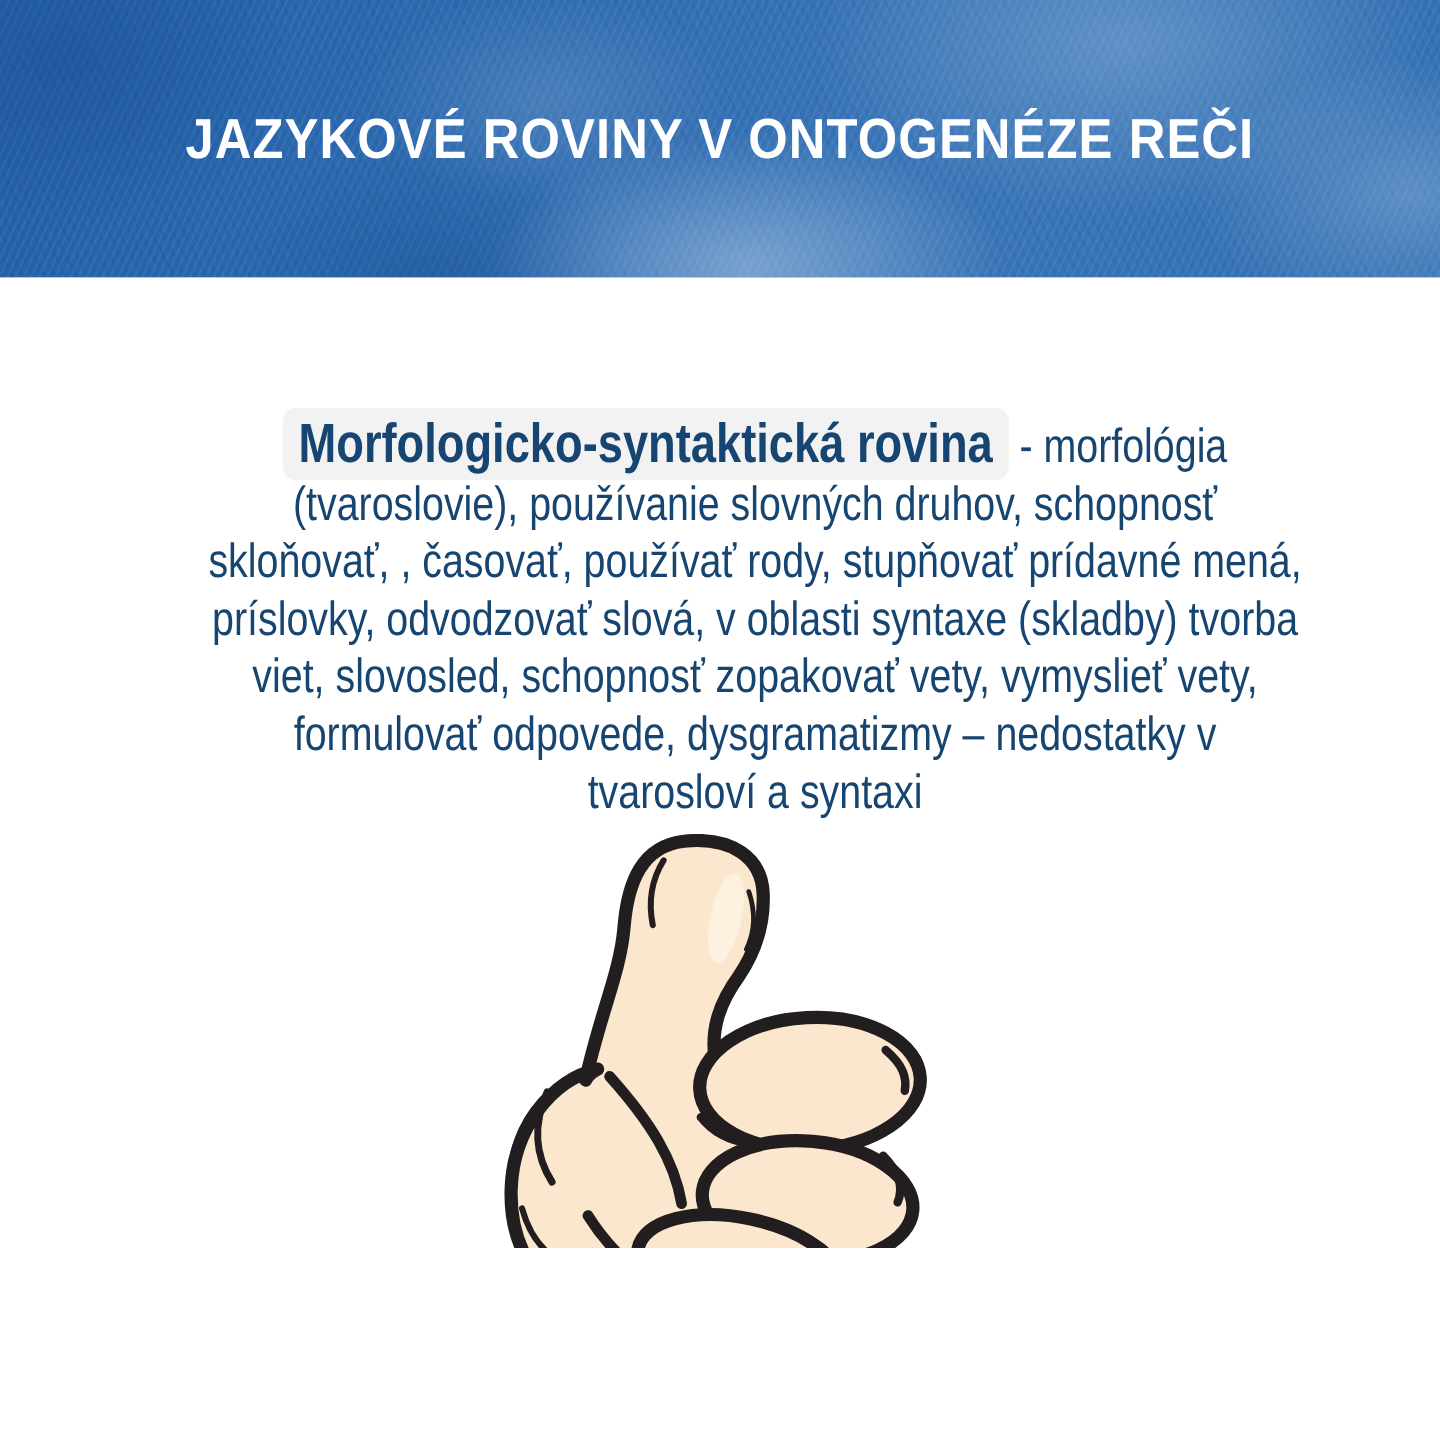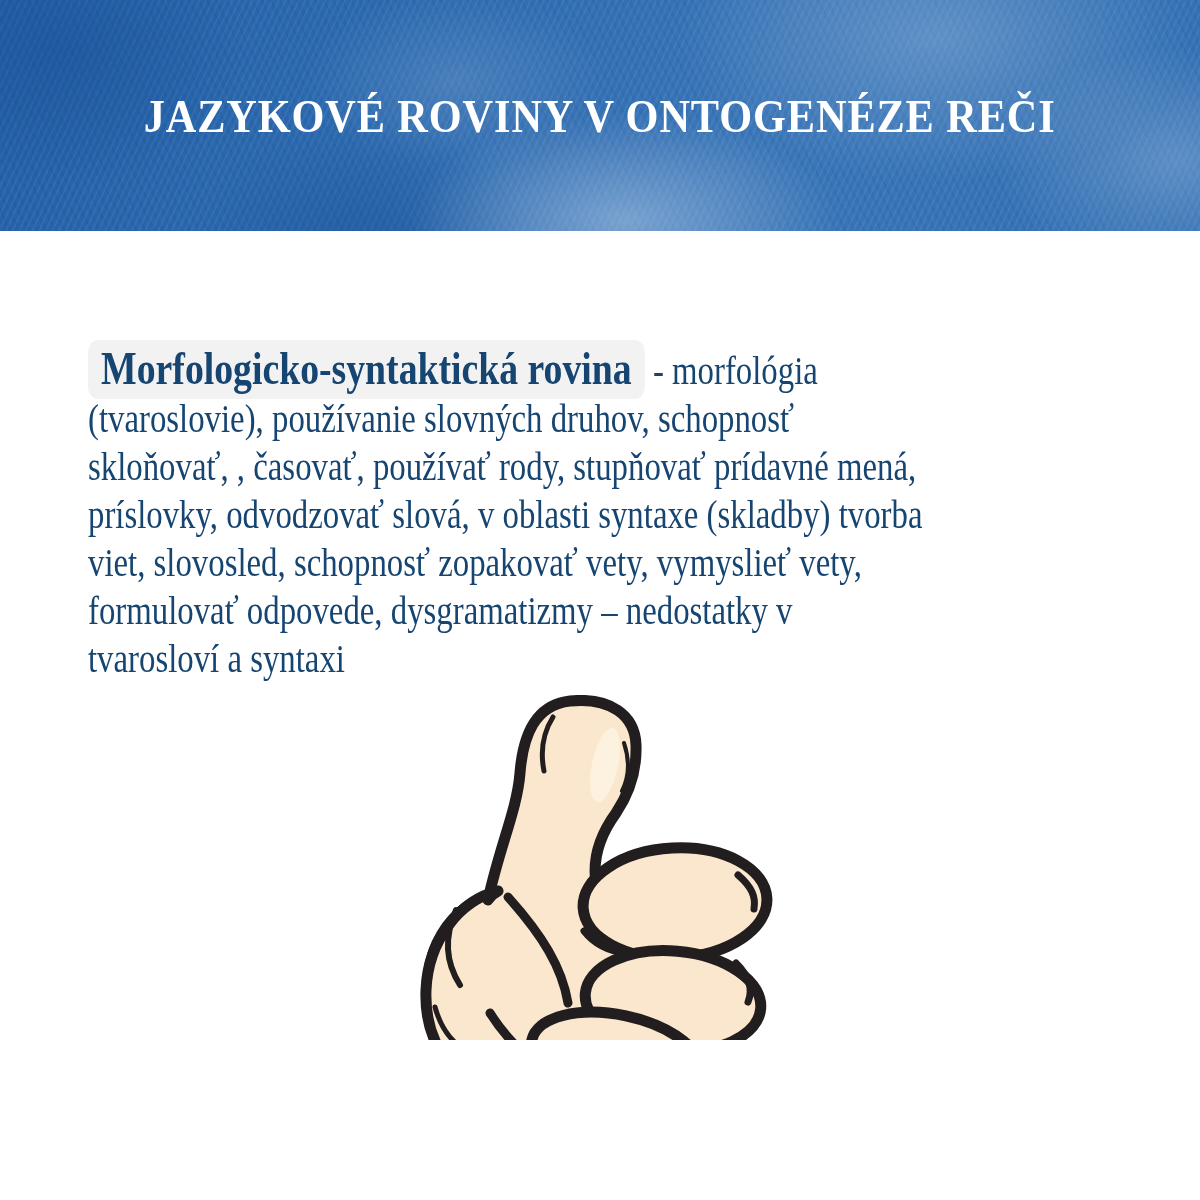--- a/index.html
+++ b/index.html
@@ -1,21 +1,22 @@
 <!DOCTYPE html>
 <html><head>
 <meta charset="utf-8">
 <style>
   html,body{margin:0;padding:0;background:#ffffff;}
   .page{
     position:relative;
     width:1200px;height:1040px;
     background:#ffffff;
     overflow:hidden;
-    font-family:Liberation Serif, serif;
+    font-family:Liberation Sans, sans-serif;
+    text-align:center;
   }
 
   
   .header{
     position:absolute;top:0;left:0;
     width:1200px;height:231px;
     display:flex;align-items:center;justify-content:center;
     background-color:#2e6cb1;
     background-image:
       radial-gradient(ellipse 330px 170px at 52% 96%, rgba(173,200,228,0.55) 0%, rgba(173,200,228,0) 65%),

